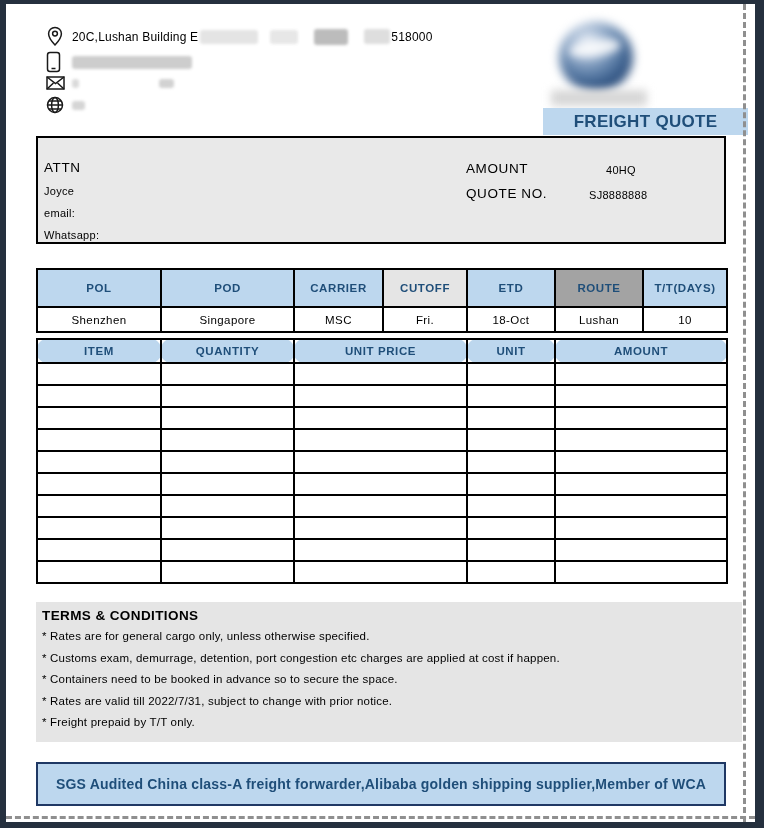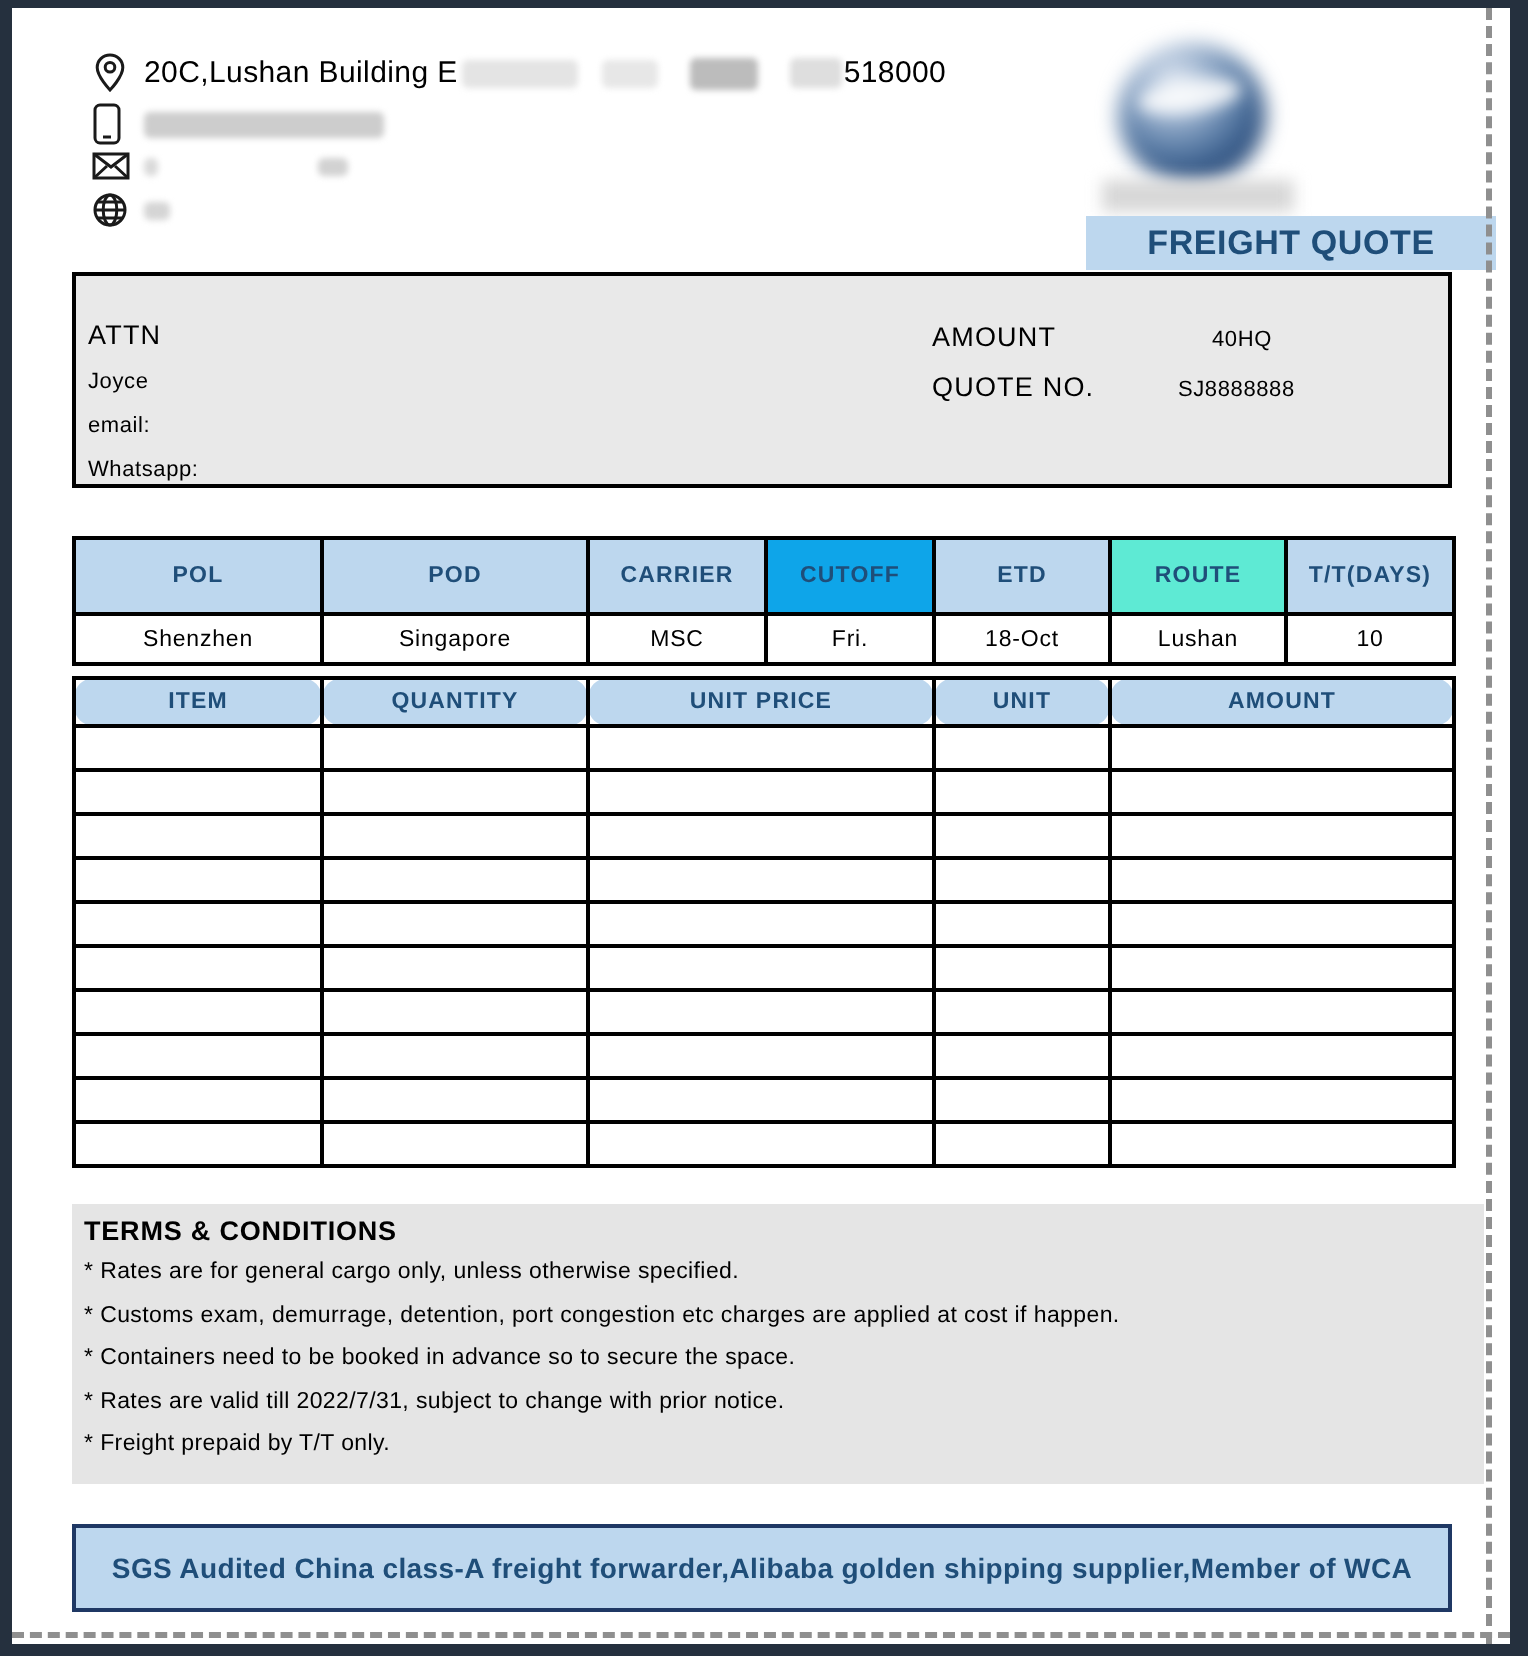--- a/index.html
+++ b/index.html
@@ -21,21 +21,21 @@
     border-left:3px dashed #8f8f8f;
   }
   .pb-h {
     position:absolute; left:0; right:0; bottom:3px; height:0;
     border-top:3px dashed #8f8f8f;
   }
   
   .contact-row { position:absolute; left:40px; display:flex; align-items:center; }
   .contact-row .ico { display:inline-flex; width:26px; justify-content:flex-start; }
   .contact-row svg { stroke:#1a1a1a; fill:none; stroke-width:1.5; }
-  .contact-text { font-size:15px; color:#000; letter-spacing:.2px; white-space:nowrap; display:flex; align-items:center; }
+  .contact-text { font-size:12px; color:#000; letter-spacing:.2px; white-space:nowrap; display:flex; align-items:center; }
   .redact { display:inline-block; border-radius:3px; filter:blur(1.6px); }
   
   .logo-wrap { position:absolute; left:545px; top:14px; width:96px; height:92px; }
   .logo-sphere {
     position:absolute; left:8px; top:4px; width:74px; height:70px; border-radius:50%;
     background:radial-gradient(circle at 38% 28%, #e8eef6 0%, #a9bdd6 22%, #5d7fa8 48%, #2c4f7e 72%, #16335c 100%);
     filter:blur(5px);
   }
   .logo-swoosh {
     position:absolute; left:18px; top:22px; width:52px; height:16px; border-radius:50%;
@@ -177,23 +177,23 @@
         <col style="width:84px">
       <col style="width:88px">
         <col style="width:88px">
         <col style="width:84px">
     </colgroup>
     <thead>
       <tr>
         <th class="hd" style="background: rgb(189, 215, 238); color: rgb(31, 78, 121);">POL</th>
         <th class="hd" style="background: rgb(189, 215, 238); color: rgb(31, 78, 121);">POD</th>
         <th class="hd" style="background: rgb(189, 215, 238); color: rgb(31, 78, 121);">CARRIER</th>
-        <th class="hd" style="background: #0ea5e9; color: rgb(31, 78, 121);">CUTOFF</th>
+        <th class="hd" style="background: #e5e5e5; color: rgb(31, 78, 121);">CUTOFF</th>
         <th class="hd" style="background: rgb(189, 215, 238); color: rgb(31, 78, 121);">ETD</th>
-        <th class="hd" style="background: #5eead4; color: rgb(31, 78, 121);">ROUTE</th>
+        <th class="hd" style="background: #a3a3a3; color: rgb(31, 78, 121);">ROUTE</th>
         <th class="hd" style="background: rgb(189, 215, 238); color: rgb(31, 78, 121);">T/T(DAYS)</th>
       </tr>
     </thead>
     <tbody>
       <tr>
         <td>Shenzhen</td>
         <td>Singapore</td>
         <td>MSC</td>
         <td>Fri.</td>
         <td>18-Oct</td>

